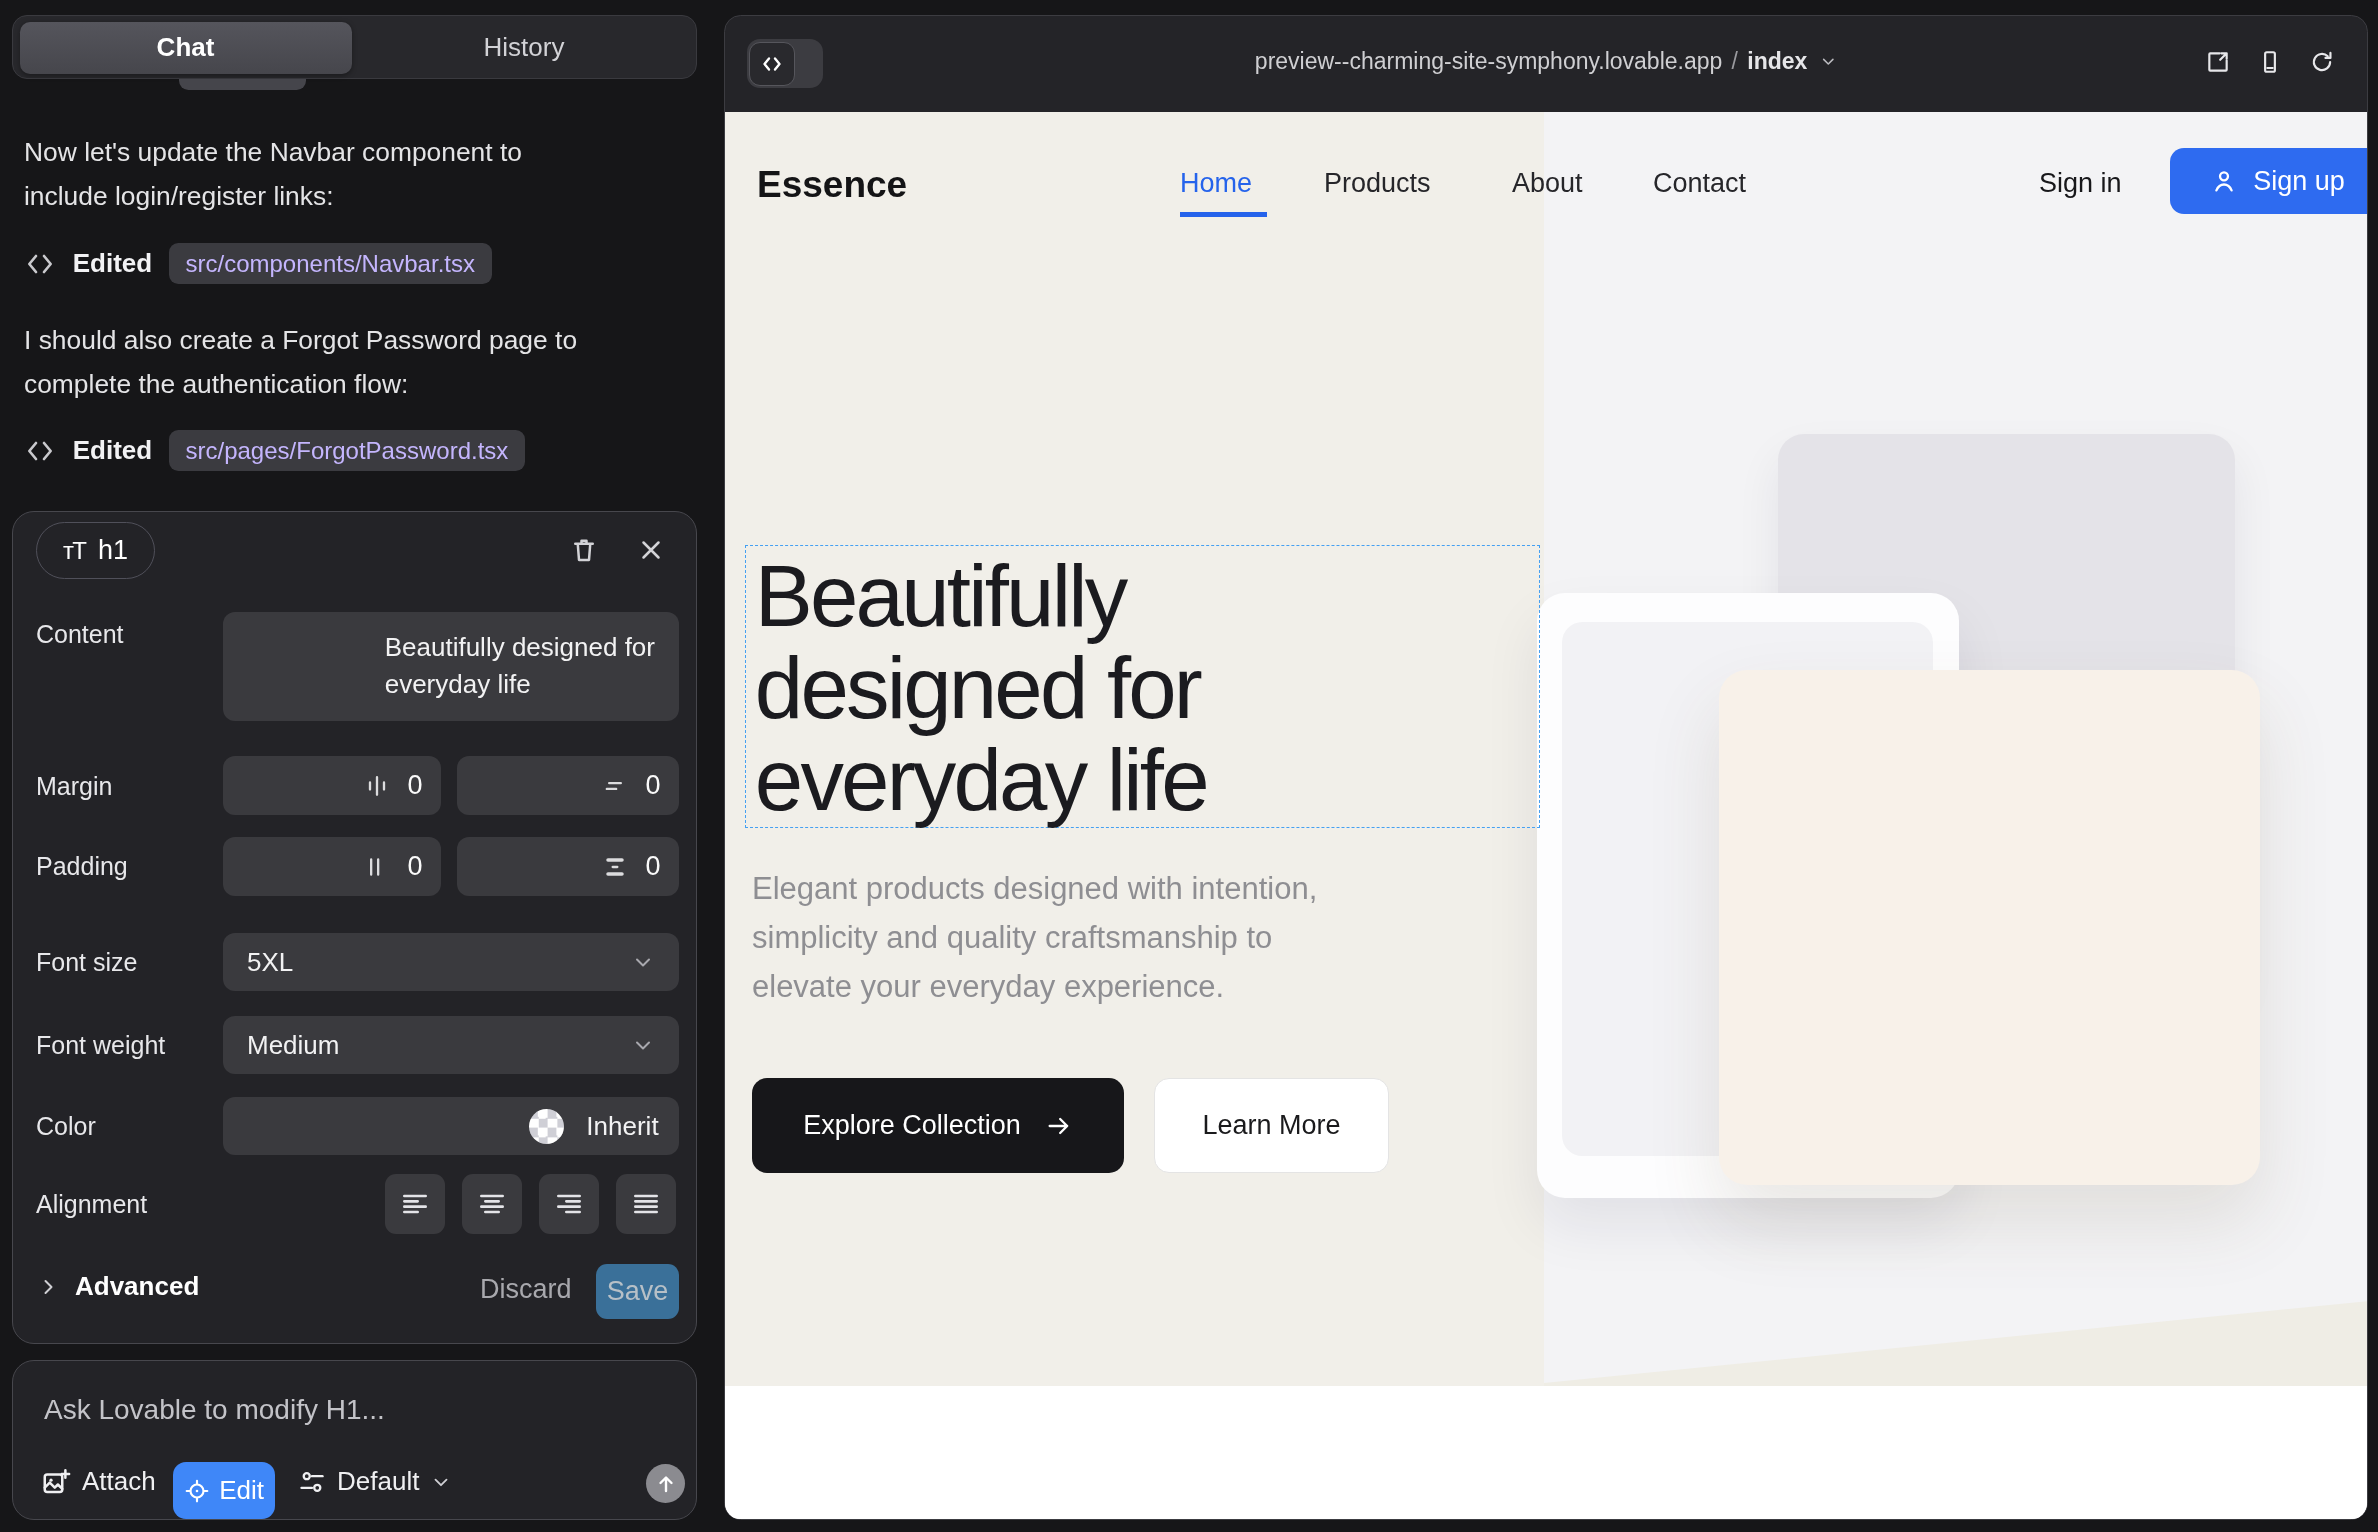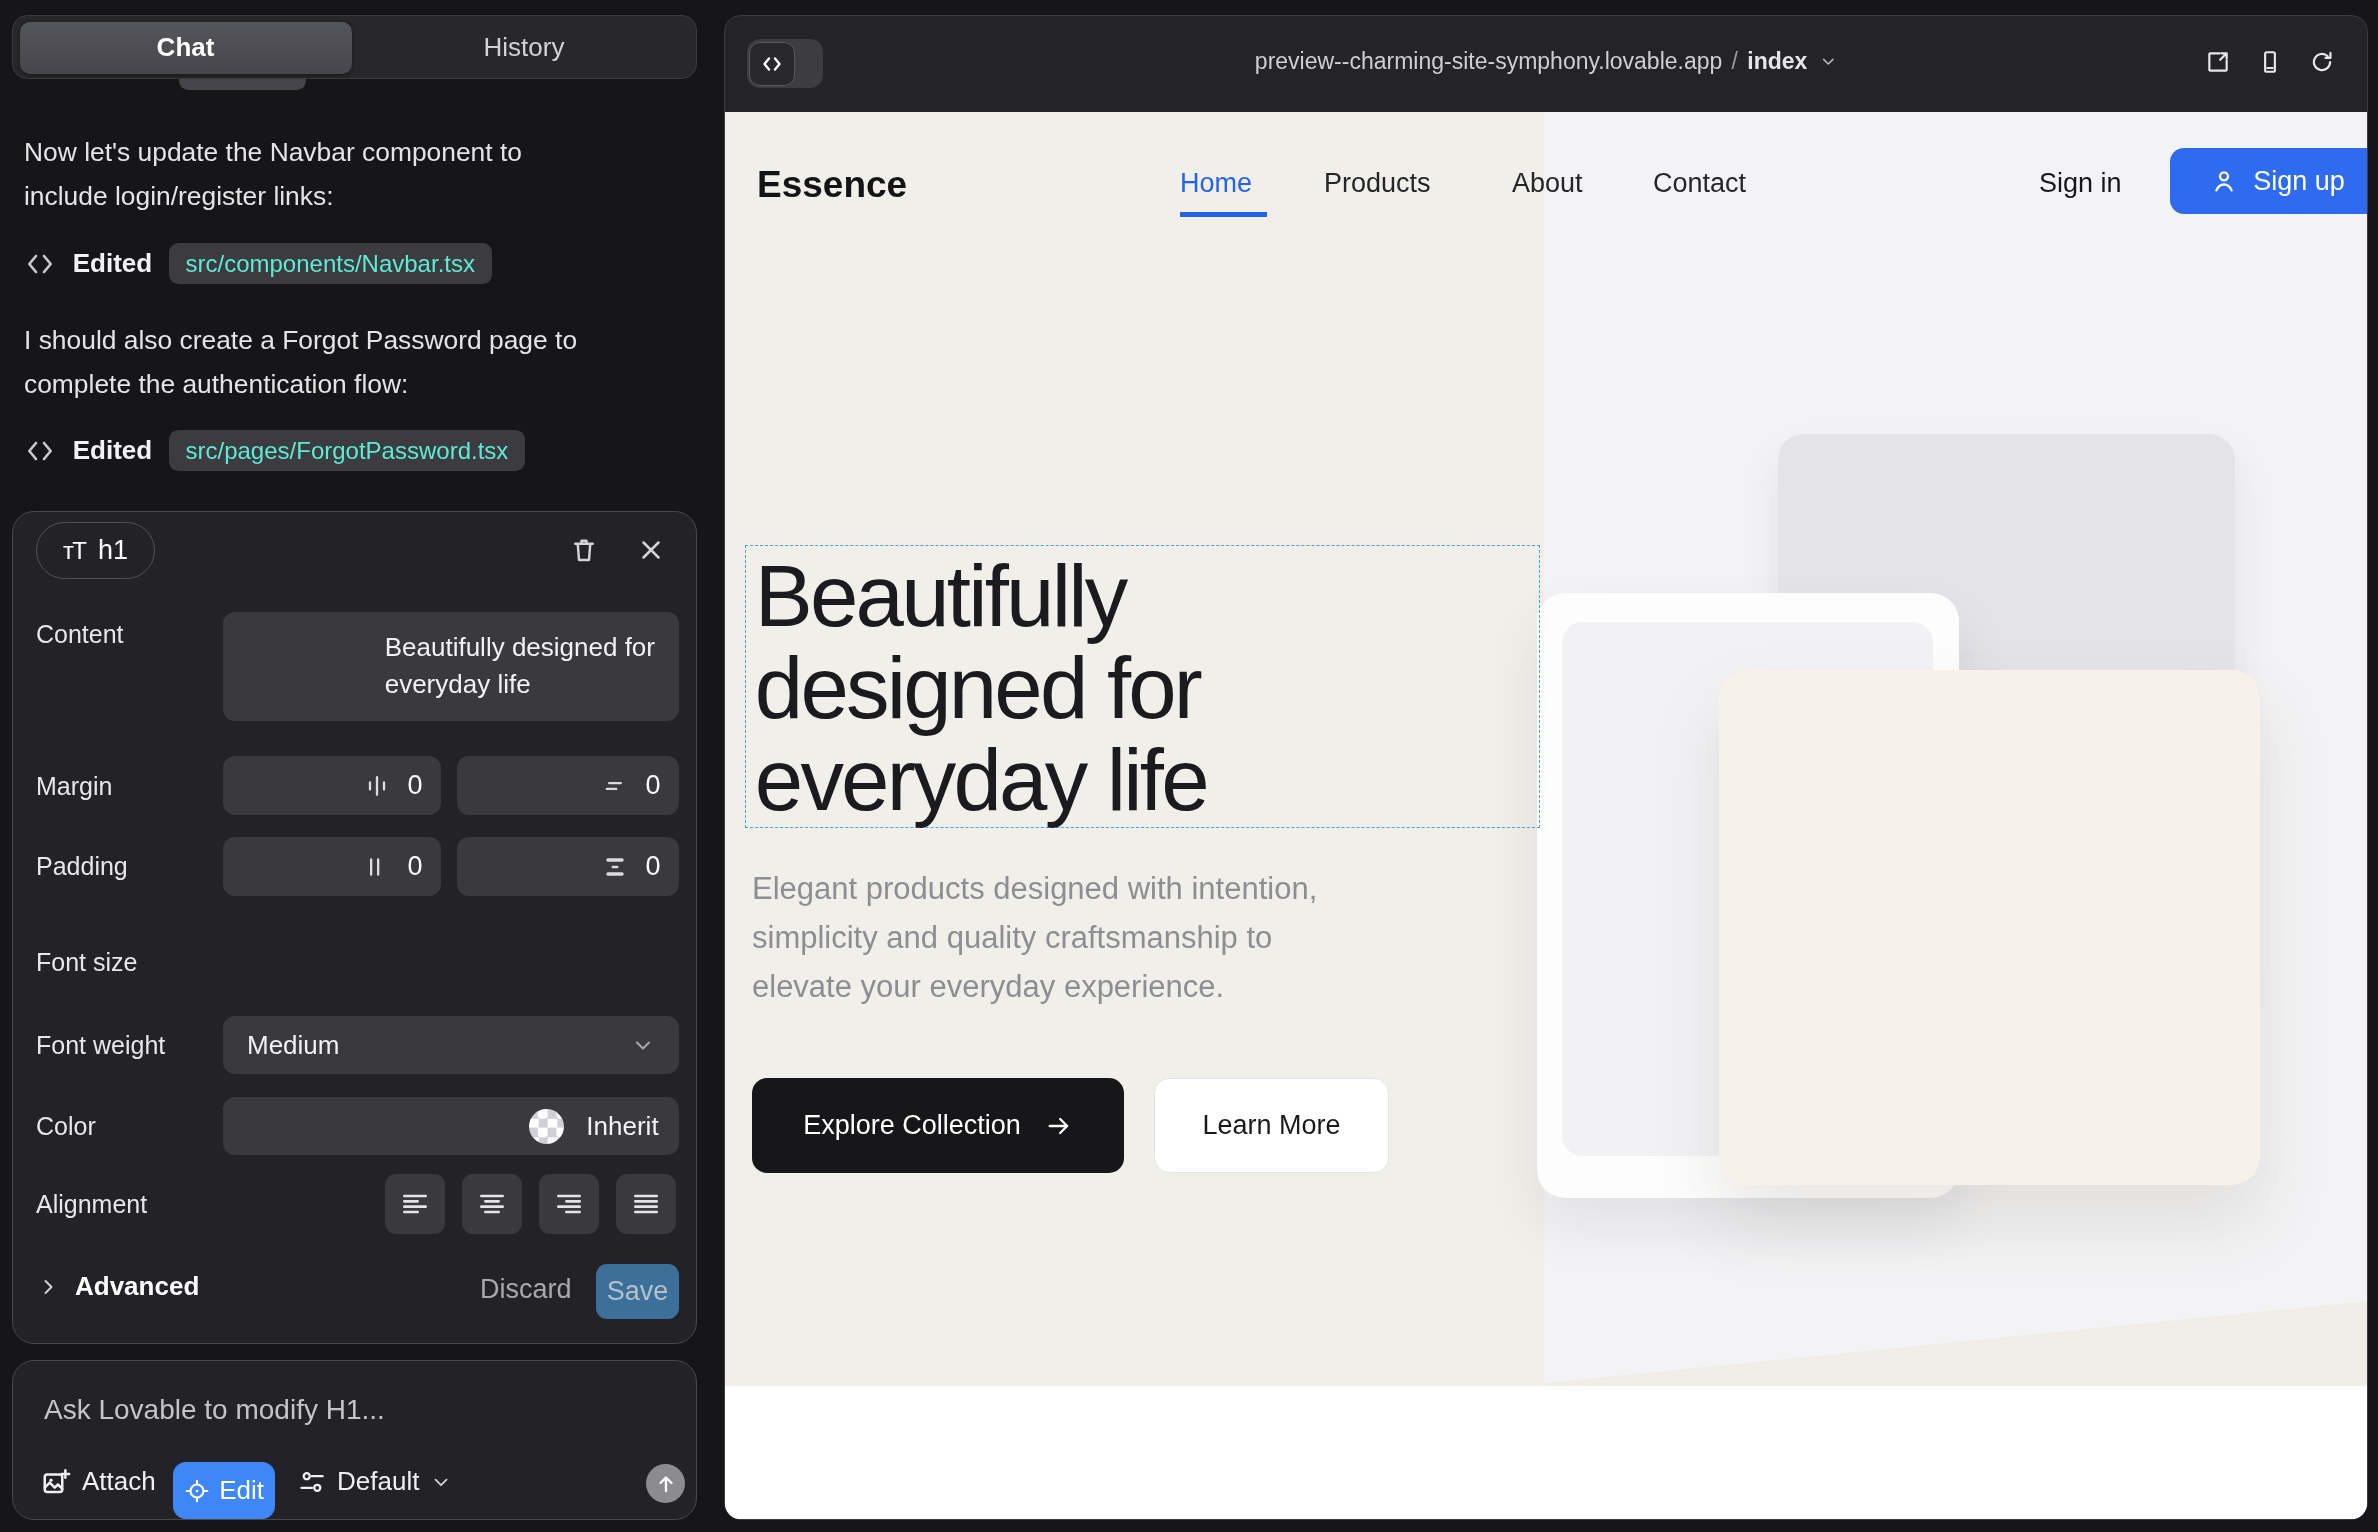--- a/index.html
+++ b/index.html
@@ -12,21 +12,21 @@
 
   
   .tabsbar{left:12px;top:15px;width:685px;height:64px;background:#28282c;border:0.9px solid #3a3a3f;border-radius:15px;}
   .tab{position:absolute;top:5.6px;height:52px;border-radius:10.2px;display:flex;align-items:center;justify-content:center;font-size:26px;}
   .tab.active{background:linear-gradient(#55555c,#46464c);color:#ffffff;font-weight:600;box-shadow:0 1.9px 5.6px rgba(0,0,0,.35);}
   .tab.idle{color:#d2d2d6;}
   .peek{left:179px;top:79px;width:127px;height:11px;background:#45454b;border-radius:0 0 9.3px 9.3px;}
   .msg{left:24px;width:662px;color:#e4e4e6;font-size:26.4px;line-height:44px;}
   .edrow{left:24px;height:41px;display:flex;align-items:center;gap:16.7px;color:#c9c9cd;}
   .edrow .edlabel{color:#f2f2f4;font-weight:700;font-size:26px;}
-  .filebadge{background:#3b3b40;color:#5eead4;font-size:24px;border-radius:9.3px;padding:6.5px 16.7px;white-space:nowrap;}
+  .filebadge{background:#3b3b40;color:#c4b5fd;font-size:24px;border-radius:9.3px;padding:6.5px 16.7px;white-space:nowrap;}
 
   .panel{left:12px;top:511px;width:685px;height:833px;background:#232327;border:1.4px solid #47474d;border-radius:22px;}
   .chip{left:23px;top:10.2px;width:119px;height:57px;border:1.4px solid #50505a;border-radius:29px;display:flex;align-items:center;justify-content:center;gap:13px;color:#fff;}
   .iconbtn{width:43px;height:43px;display:flex;align-items:center;justify-content:center;color:#d3d3d7;cursor:pointer;}
   .flabel{color:#e7e7ea;font-size:25px;font-weight:500;}
   .ctrl{background:#3a3a3e;border-radius:12px;color:#f2f2f3;font-size:26px;display:flex;align-items:center;justify-content:flex-end;}
   .num{color:#fafafa;font-size:27px;}
   .alignbtn{width:60px;height:60px;background:#3a3a3e;border-radius:11px;display:flex;align-items:center;justify-content:center;color:#e4e4e8;}
   .savebtn{left:583px;top:752px;width:83px;height:55px;background:#3a7099;border-radius:11px;display:flex;align-items:center;justify-content:center;color:#b7c0c7;font-size:27px;}
   .swatch{width:35px;height:35px;border-radius:50%;background:repeating-conic-gradient(#ffffff 0 25%,#cfcfd6 0 50%);background-size:18.6px 18.6px;}
@@ -155,20 +155,28 @@
       <span style="color:#dcdcde;">
           <svg viewBox="0 0 24 24" width="28" height="28">
             <path d="M6 6h12M6 18h12" style="stroke-width:3"></path>
             <path d="M10 12h4"></path>
           </svg>
         </span>
       <span class="num">0</span>
     </div>
 
     <div class="ab flabel" style="left:23px;top:436px;">Font size</div>
+    <div class="ab ctrl" style="left:210px;top:421px;width:456px;height:58px;padding:0 24px;justify-content:space-between;">
+      <span>5XL</span>
+      <span style="color:#a8a8ae;">
+          <svg viewBox="0 0 24 24" width="24" height="24">
+            <path d="M6 9.5l6 6 6-6"></path>
+          </svg>
+        </span>
+    </div>
 
     <div class="ab flabel" style="left:23px;top:519px;">Font weight</div>
     <div class="ab ctrl" style="left:210px;top:504px;width:456px;height:58px;padding:0 24px;justify-content:space-between;">
       <span>Medium</span>
       <span style="color:#a8a8ae;">
           <svg viewBox="0 0 24 24" width="24" height="24">
             <path d="M6 9.5l6 6 6-6"></path>
           </svg>
         </span>
     </div>

